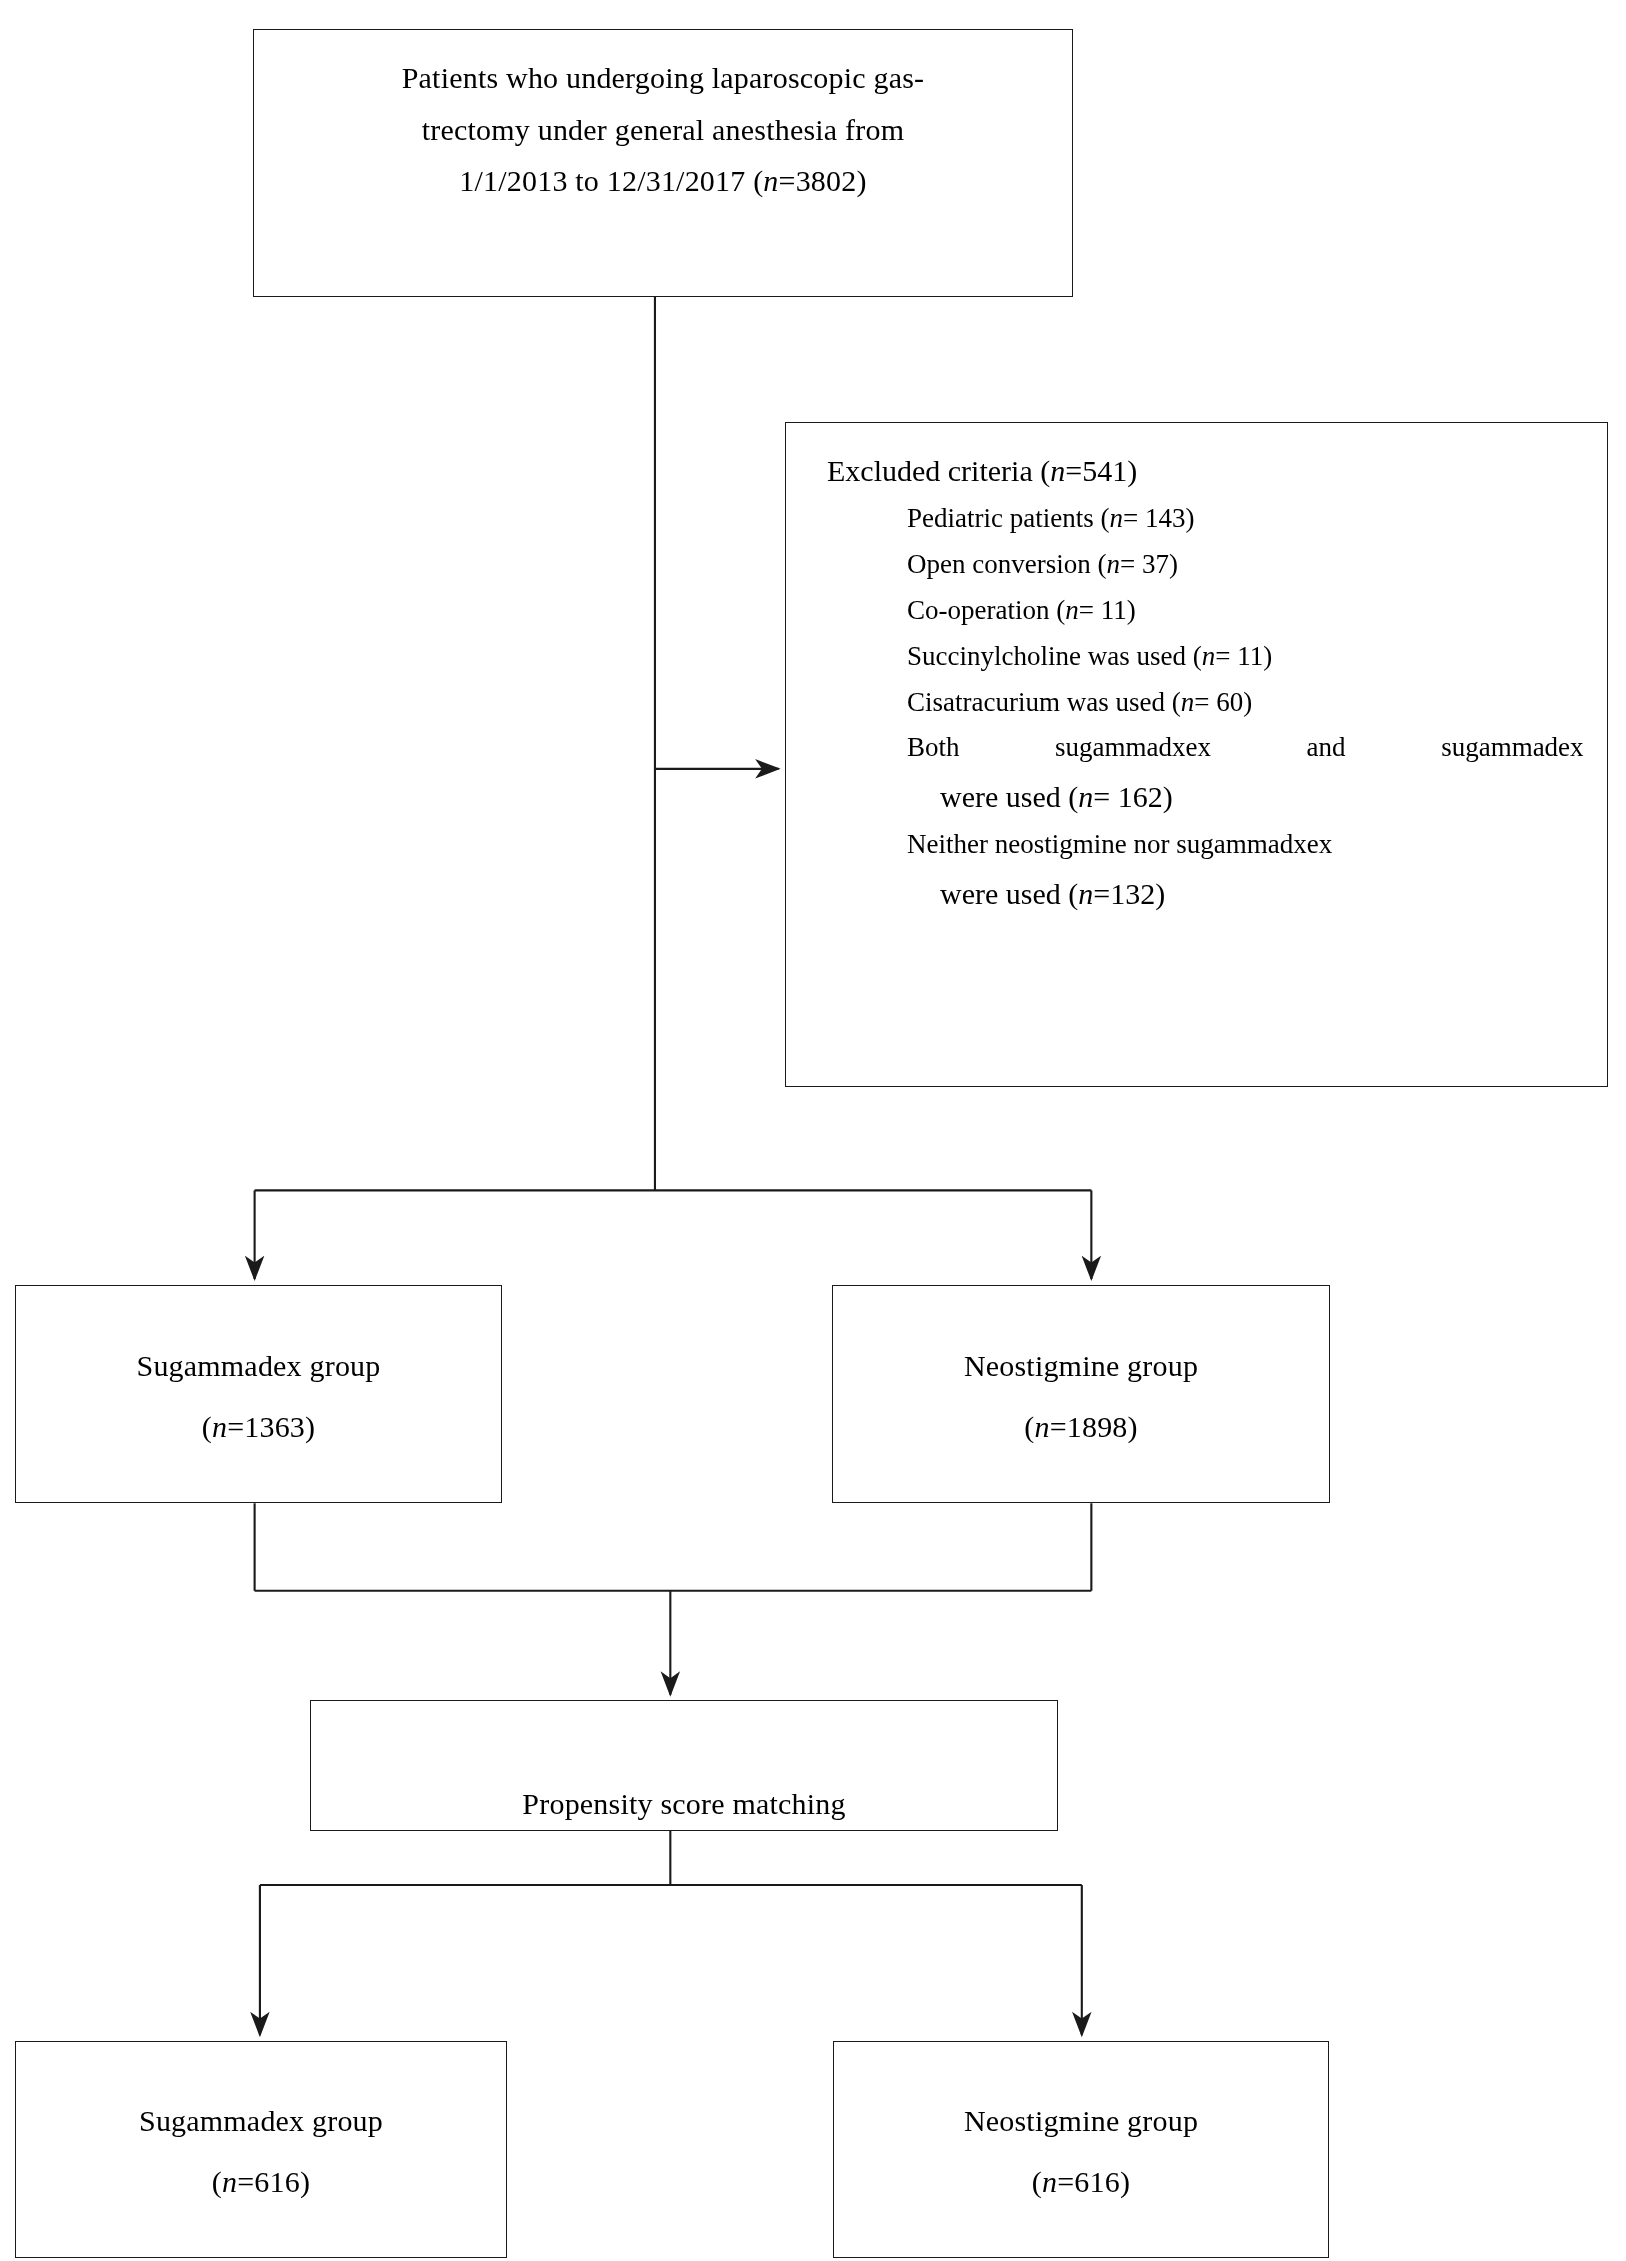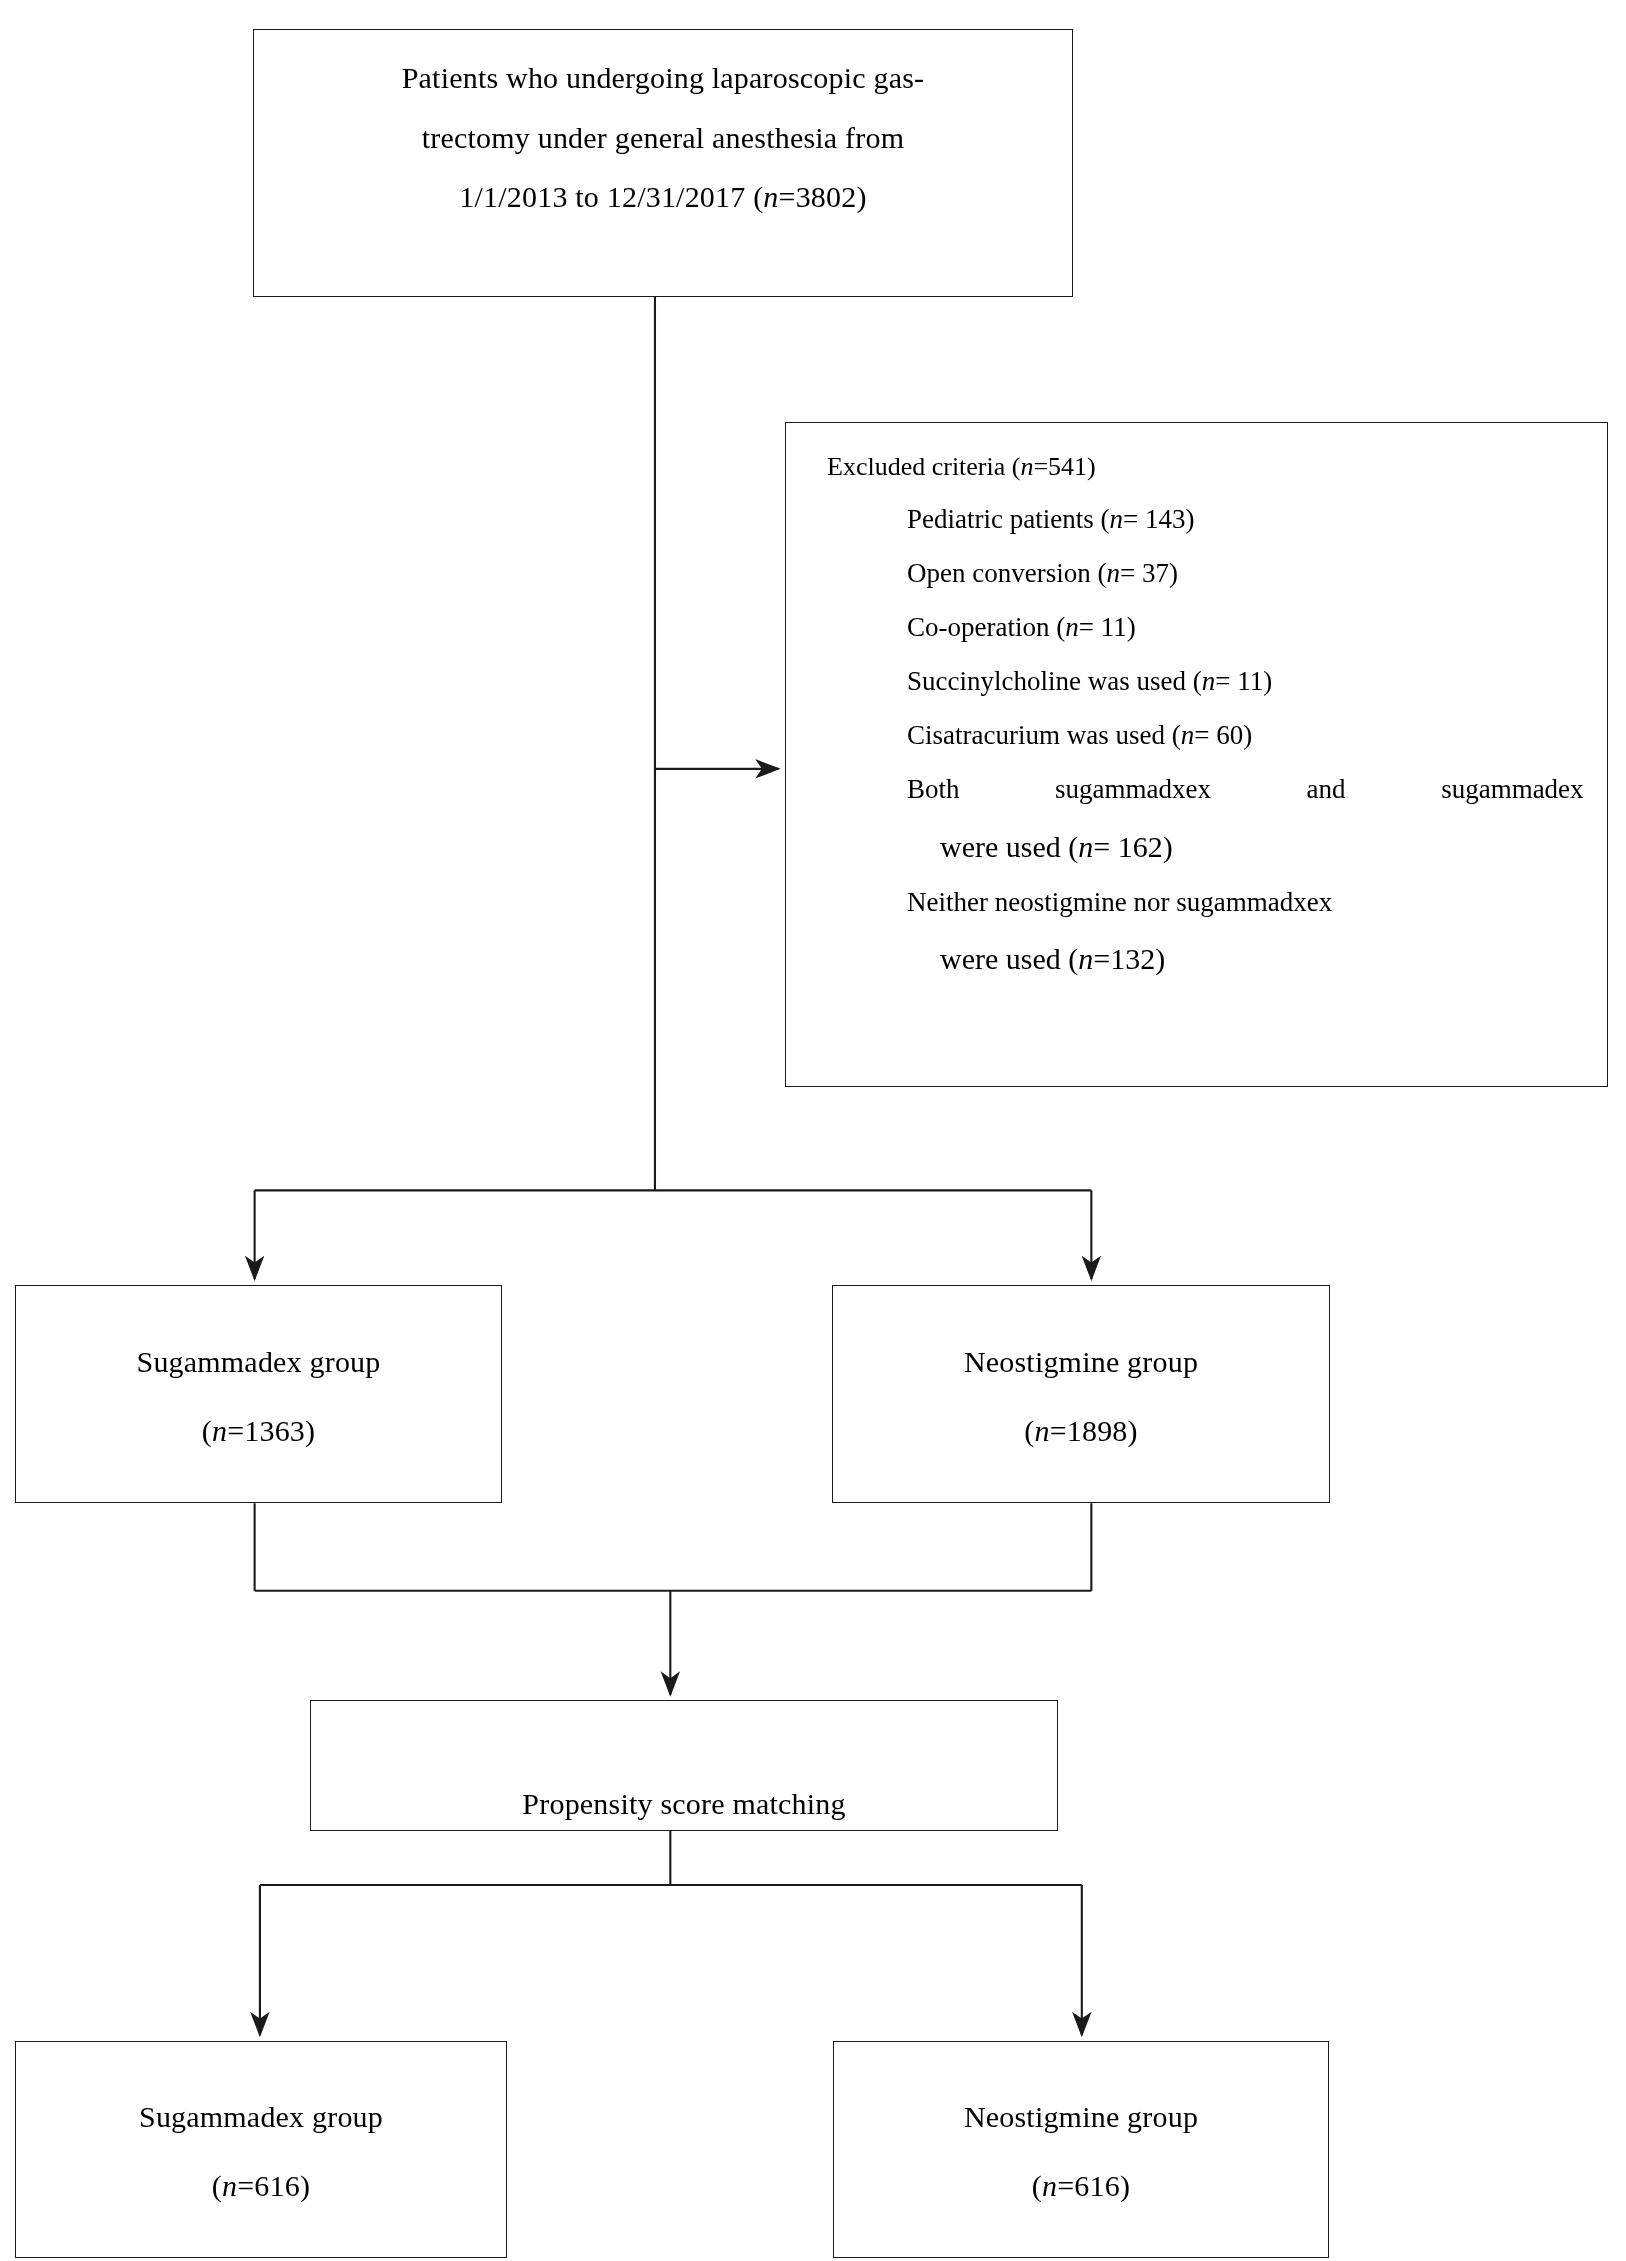--- a/index.html
+++ b/index.html
@@ -28,21 +28,20 @@
     pointer-events: none;
   }
   .node {
     position: absolute;
     box-sizing: border-box;
     border: 1.6px solid #1a1a1a;
     background: #ffffff;
     display: flex;
     flex-direction: column;
     justify-content: center;
-    gap: 8px;
   }
   .node-line {
     text-align: center;
     font-size: 30px;
     line-height: 1.72;
     letter-spacing: 0.2px;
   }
   .node-line.spaced-top { margin-top: 9.5px; font-family: Liberation Serif, serif; }
 
   
@@ -59,21 +58,21 @@
   #node-excluded {
     left: 785px;
     top: 422px;
     width: 823px;
     height: 665px;
     justify-content: flex-start;
     padding: 22px 16px 0 41px;
     align-items: stretch;
   }
   .excl-head {
-    font-size: 26px;
+    font-size: 30px;
     line-height: 1.70;
     text-align: left;
   }
   .excl-item {
     font-size: 27px;
     line-height: 1.70;
     text-align: left;
     padding-left: 80px;
   }
   .excl-item.justified {

